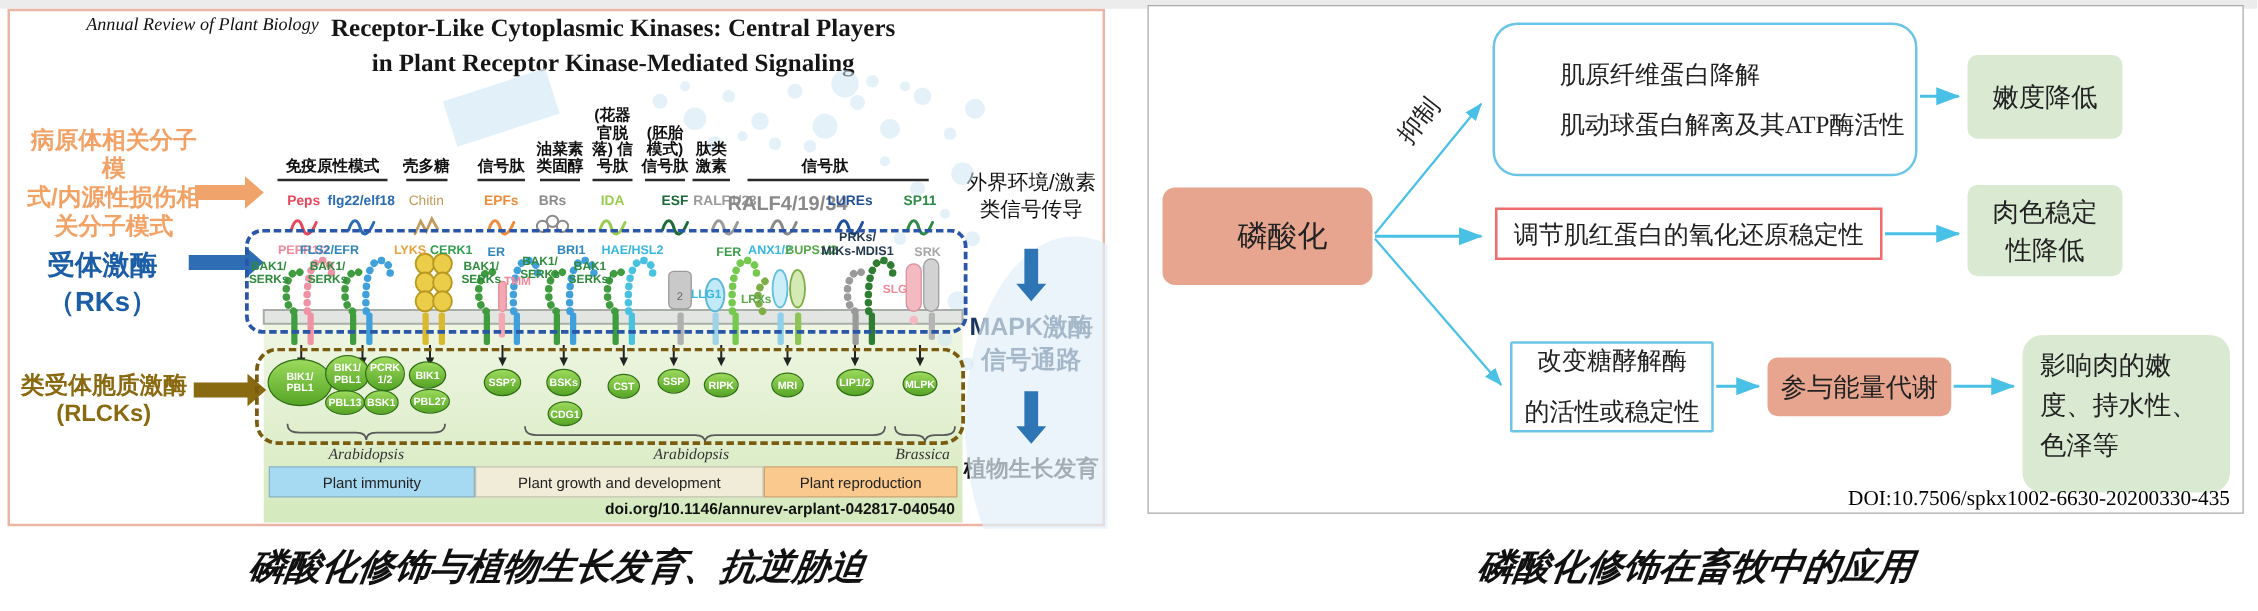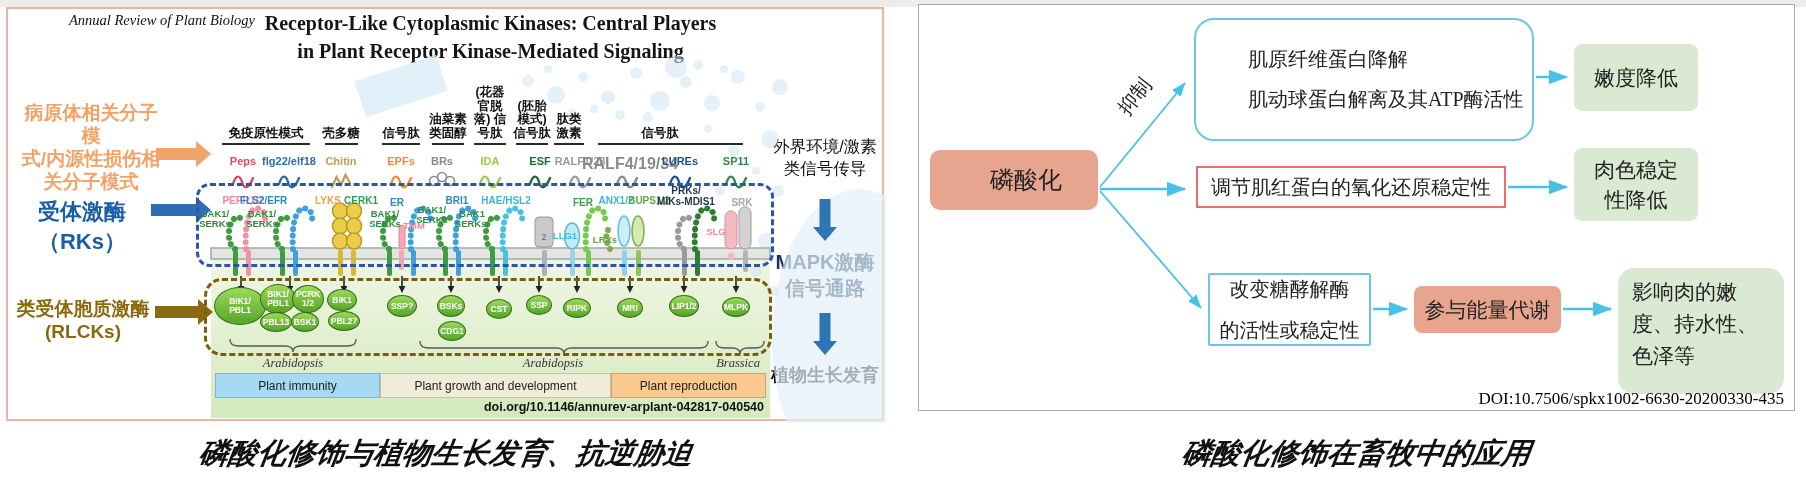--- a/index.html
+++ b/index.html
@@ -34,21 +34,21 @@
   .rlck{border:1.6px solid #2f6e14;background:linear-gradient(#9bd95c,#56a526);border-radius:50%;
         color:#fff;font-weight:bold;display:flex;align-items:center;justify-content:center;text-align:center;
         font-size:8.5px;line-height:9px;box-sizing:border-box;}
   
   #panel-right{position:absolute;left:918px;top:4px;width:877px;height:407px;background:#fff;
                border:1px solid #a9a9a9;box-sizing:border-box;
                font-family:"Liberation Serif","DejaVu Serif",serif;}
   #flow-svg{position:absolute;left:0;top:0;pointer-events:none;}
   .fbox{position:absolute;display:flex;align-items:center;justify-content:center;text-align:center;
         box-sizing:border-box;color:#222;}
-  #box-phos{left:11px;top:145px;width:168px;height:60px;background:#e7a58f;border-radius:10px;font-size:24px;padding-left:24px;}
+  #box-phos{left:11px;top:145px;width:168px;height:78px;background:#e7a58f;border-radius:10px;font-size:24px;padding-left:24px;}
   #box-calpain{left:275px;top:13px;width:340px;height:123px;border:2px solid #6cc5e6;border-radius:20px;
                background:#fff;flex-direction:column;align-items:flex-start;justify-content:center;
                padding-left:52px;gap:13px;font-size:20px;text-align:left;}
   #box-tender{left:655px;top:39px;width:124px;height:67px;background:#daead2;border-radius:8px;font-size:21px;}
   #box-myo{left:277px;top:161px;width:310px;height:42px;border:2px solid #ee6c6c;background:#fff;font-size:20px;}
   #box-colorstab{left:655px;top:143px;width:124px;height:73px;background:#daead2;border-radius:8px;
                  font-size:21px;line-height:30px;}
   #box-glyc{left:289px;top:268px;width:163px;height:73px;border:2px solid #6cc5e6;border-radius:2px;
             background:#fff;font-size:20px;line-height:41px;}
   #box-energy{left:495px;top:281px;width:147px;height:47px;background:#e7a58f;border-radius:8px;font-size:21px;}
@@ -269,21 +269,21 @@
 模式)
 信号肽</div>
         <div class="abs pre " style="left: 508px; top: 134px; width: 32px; height: 2px; background: rgb(42, 42, 42);"></div>
         <div class="abs pre " style="left: 501px; top: 104px; width: 120px; text-align: center; font-size: 12.5px; line-height: 13.5px; font-weight: 600; color: rgb(17, 17, 17);">肽类
 激素</div>
         <div class="abs pre " style="left: 546px; top: 134px; width: 30px; height: 2px; background: rgb(42, 42, 42);"></div>
         <div class="abs pre " style="left: 592px; top: 117.5px; width: 120px; text-align: center; font-size: 12.5px; line-height: 13.5px; font-weight: 600; color: rgb(17, 17, 17);">信号肽</div>
         <div class="abs pre " style="left: 590px; top: 134px; width: 145px; height: 2px; background: rgb(42, 42, 42);"></div>
         <div class="abs pre " style="left: 190px; top: 146px; width: 90px; text-align: center; font-size: 11px; font-weight: bold; color: rgb(232, 70, 90);">Peps</div>
         <div class="abs pre " style="left: 236px; top: 146px; width: 90px; text-align: center; font-size: 11px; font-weight: bold; color: rgb(43, 108, 176);">flg22/elf18</div>
-        <div class="abs pre " style="left: 288px; top: 146px; width: 90px; text-align: center; font-size: 11px; font-weight: bold; color: rgb(194, 154, 91);">Chitin</div>
+        <div class="abs pre " style="left: 288px; top: 146px; width: 90px; text-align: center; font-size: 11px; font-weight: normal; color: rgb(194, 154, 91);">Chitin</div>
         <div class="abs pre " style="left: 348px; top: 146px; width: 90px; text-align: center; font-size: 11px; font-weight: bold; color: rgb(239, 140, 58);">EPFs</div>
         <div class="abs pre " style="left: 389px; top: 146px; width: 90px; text-align: center; font-size: 11px; font-weight: bold; color: rgb(138, 138, 138);">BRs</div>
         <div class="abs pre " style="left: 437px; top: 146px; width: 90px; text-align: center; font-size: 11px; font-weight: bold; color: rgb(154, 205, 79);">IDA</div>
         <div class="abs pre " style="left: 487px; top: 146px; width: 90px; text-align: center; font-size: 11px; font-weight: bold; color: rgb(28, 107, 56);">ESF</div>
         <div class="abs pre " style="left: 527px; top: 146px; width: 90px; text-align: center; font-size: 11px; font-weight: bold; color: rgb(154, 154, 154);">RALF1/23</div>
         <div class="abs pre " style="left: 574px; top: 146px; width: 90px; text-align: center; font-size: 16px; font-weight: bold; color: rgb(138, 138, 138);">RALF4/19/34</div>
         <div class="abs pre " style="left: 627px; top: 146px; width: 90px; text-align: center; font-size: 11px; font-weight: bold; color: rgb(31, 78, 156);">LUREs</div>
         <div class="abs pre " style="left: 683px; top: 146px; width: 90px; text-align: center; font-size: 11px; font-weight: bold; color: rgb(46, 139, 70);">SP11</div>
         <div class="abs pre " style="left: 185px; top: 186px; width: 100px; text-align: center; font-size: 10px; font-weight: bold; line-height: 11px; color: rgb(240, 138, 155);">PEPR1/2</div>
         <div class="abs pre " style="left: 232px; top: 186px; width: 100px; font-size: 10px; font-weight: bold; line-height: 11px; color: rgb(46, 134, 193);">FLS2/EFR</div>

